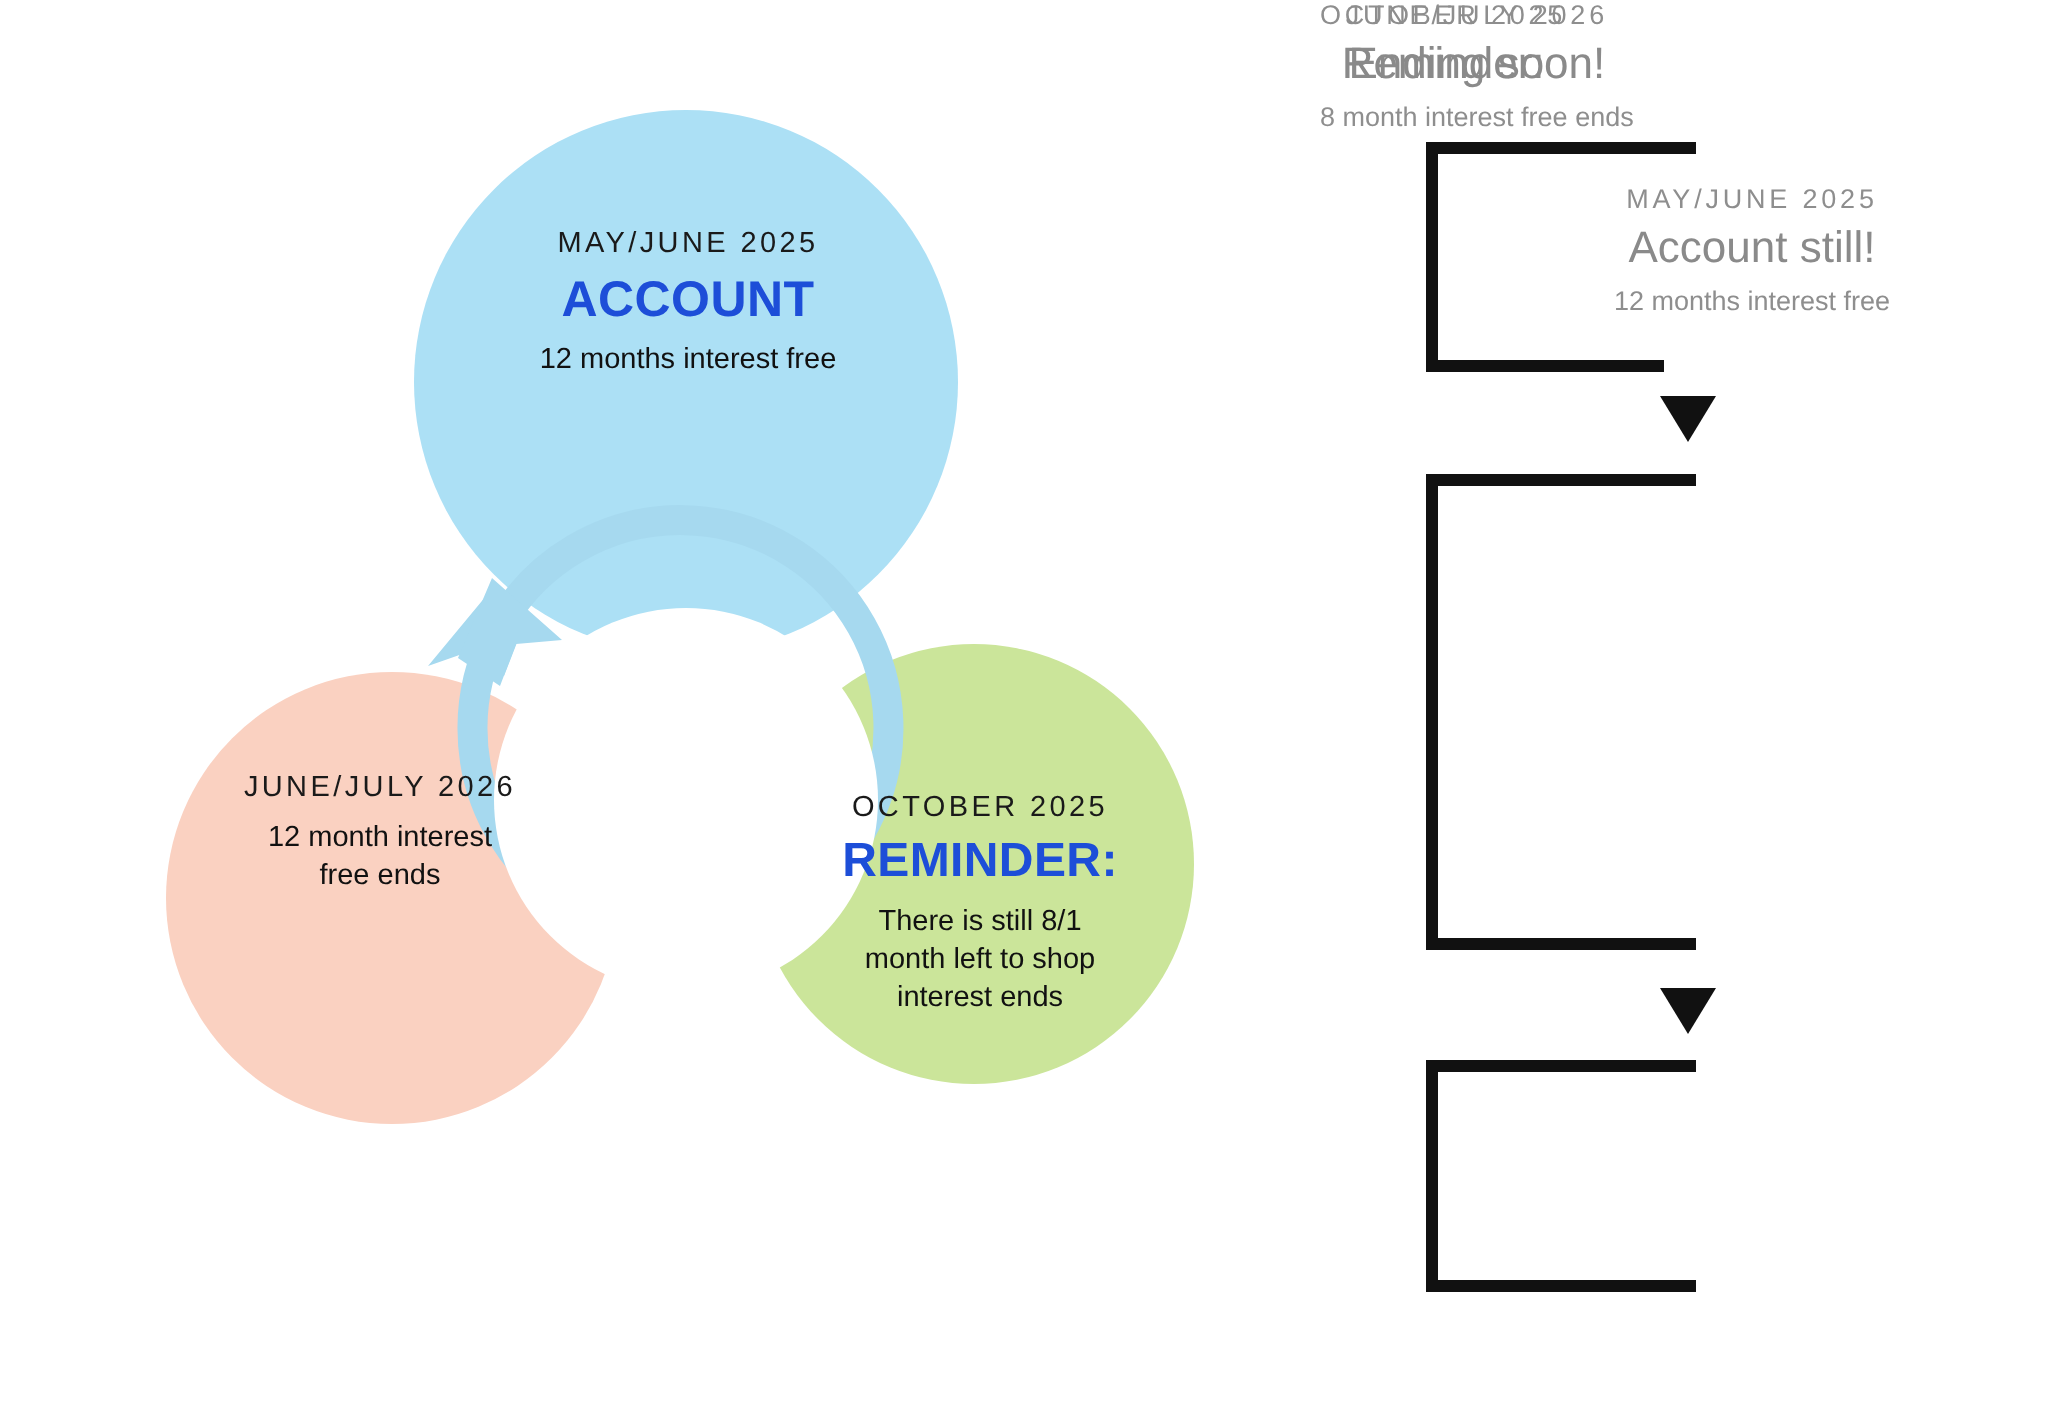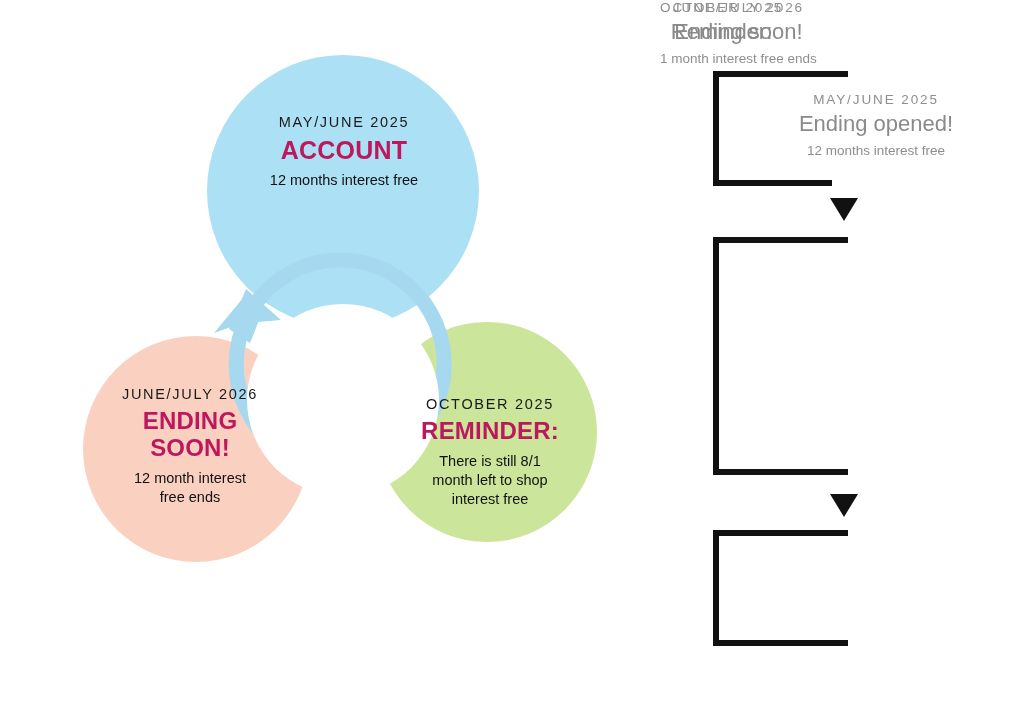--- a/index.html
+++ b/index.html
@@ -44,21 +44,21 @@
     font-weight: 400;
     color: #1a1a1a;
     white-space: nowrap;
   }
   .circle-title {
     font-size: 25px;
     font-weight: 700;
     letter-spacing: 0.2px;
     margin-top: 5px;
     line-height: 1.12;
-    color: #be185d;
+    color: #1d4ed8;
   }
   .circle-body {
     font-size: 14.5px;
     font-weight: 400;
     margin-top: 7px;
     line-height: 1.32;
     color: #111111;
   }
 
   
@@ -158,37 +158,33 @@
   <div class="circle-text" id="blue-text-block">
     <div class="circle-eyebrow">MAY/JUNE 2025</div>
     <div class="circle-title">
       <span>ACCOUNT</span><br>
     </div>
     <div class="circle-body">12 months interest free</div>
   </div>
 
   <div class="circle-text" id="pink-text-block">
     <div class="circle-eyebrow">JUNE/JULY 2026</div>
-    <div class="circle-title">
-      <span>ENDING</span><br>
-      <span>SOON!</span>
-    </div>
     <div class="circle-body">
       <span>12 month interest</span><br>
       <span>free ends</span>
     </div>
   </div>
 
   <div class="circle-text" id="green-text-block">
     <div class="circle-eyebrow">OCTOBER 2025</div>
     <div class="circle-title">REMINDER:</div>
     <div class="circle-body">
       <span>There is still 8/1</span><br>
       <span>month left to shop</span><br>
-      <span>interest free</span>
+      <span>interest ends</span>
     </div>
   </div>
 </div>
 
 <div id="timeline-panel">
 
   <svg id="timeline-svg" viewBox="0 0 364 712">
 
     <g>
       <line x1="56" y1="72" x2="56" y2="186" stroke="#111111" stroke-width="6"></line>
@@ -208,27 +204,27 @@
 
     <g>
       <line x1="56" y1="531" x2="56" y2="646" stroke="#111111" stroke-width="6"></line>
       <line x1="53" y1="533" x2="188" y2="533" stroke="#111111" stroke-width="6"></line>
       <line x1="53" y1="643" x2="188" y2="643" stroke="#111111" stroke-width="6"></line>
     </g>
   </svg>
 
   <div class="tl-text" id="tl-block-1">
     <div class="tl-eyebrow">MAY/JUNE 2025</div>
-    <div class="tl-title">Ending opened!</div>
+    <div class="tl-title">Account still!</div>
     <div class="tl-body">12 months interest free</div>
   </div>
 
   <div class="tl-text" id="tl-block-2">
     <div class="tl-eyebrow">OCTOBER 2025</div>
     <div class="tl-title">Reminder:</div>
   </div>
 
   <div class="tl-text" id="tl-block-3">
     <div class="tl-eyebrow">JUNE/JULY 2026</div>
     <div class="tl-title">Ending soon!</div>
-    <div class="tl-body">1 month interest free ends</div>
+    <div class="tl-body">8 month interest free ends</div>
   </div>
 </div>
 
 </body></html>

